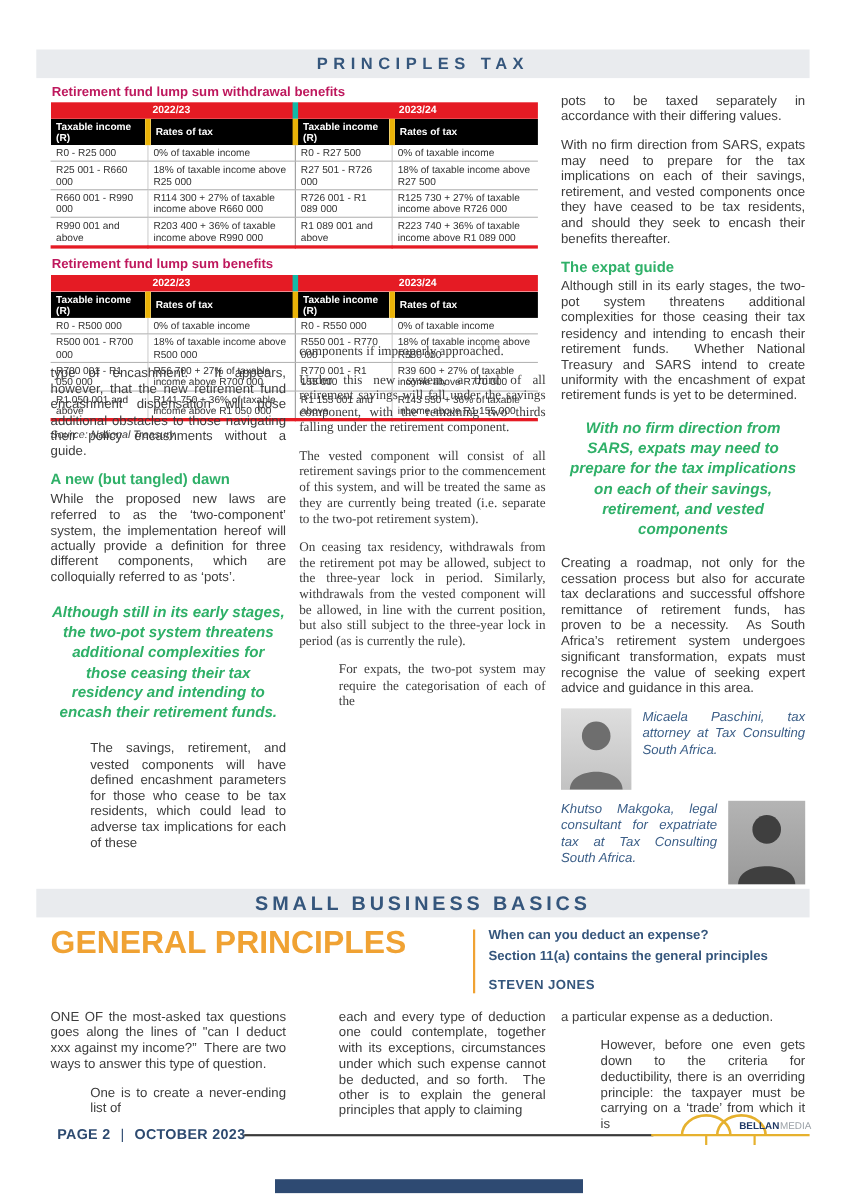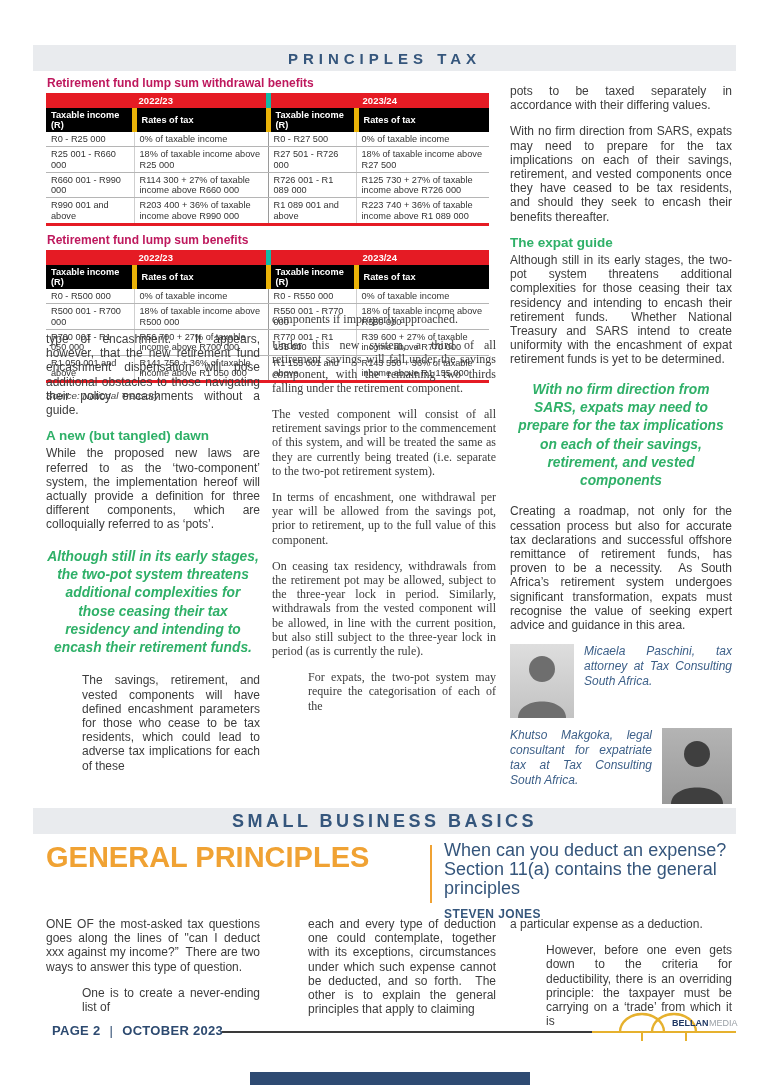--- a/index.html
+++ b/index.html
@@ -51,21 +51,21 @@
   .photo{flex:none;position:relative;overflow:hidden;}
   .photo1{width:64px;height:74px;background:linear-gradient(#dedede,#c2c2c2);}
   .photo2{width:70px;height:76px;background:linear-gradient(#b4b4b4,#9a9a9a);}
   .photo svg{position:absolute;left:0;top:0;width:100%;height:100%;}
 
   
   .sb-title{position:absolute;left:46px;top:840px;font-size:29px;line-height:34px;
             font-weight:700;color:#f0a233;}
   .sb-divider{position:absolute;left:430px;top:845px;width:2px;height:58px;background:#f0a233;}
   .sb-sub{position:absolute;left:444px;top:841px;width:292px;color:#35567c;}
-  .sb-sub .l{font-size:18px;line-height:19px;}
+  .sb-sub .l{font-size:12px;line-height:19px;font-weight:bold;}
   .sb-author{margin-top:9px;font-size:12px;font-weight:600;letter-spacing:0.4px;color:#35567c;}
   .sb-col1{left:46px;top:917px;width:214px;}
   .sb-col2{left:272px;top:917px;width:224px;}
   .sb-col3{left:510px;top:917px;width:222px;}
 
   
   .footer-left{position:absolute;left:52px;top:1023px;color:#2d4a70;font-weight:700;
                font-size:13px;letter-spacing:0.3px;display:flex;gap:9px;align-items:center;}
   .footer-left .sep{font-weight:400;}
   .footer-rule{position:absolute;left:222px;top:1031px;width:372px;height:1.5px;background:#3a3a3a;}
@@ -183,21 +183,20 @@
     <div class="green-head">A new (but tangled) dawn</div>
     <p>While the proposed new laws are referred to as the ‘two-component’ system, the implementation hereof will actually provide a definition for three different components, which are colloquially referred to as ‘pots’.</p>
     <div class="pull-quote">Although still in its early stages, the two-pot system threatens additional complexities for those ceasing their tax residency and intending to encash their retirement funds.</div>
     <p>The savings, retirement, and vested components will have defined encashment parameters for those who cease to be tax residents, which could lead to adverse tax implications for each of these</p>
   </div>
 
   <div class="col expat-mid">
     <p>components if improperly approached.</p>
     <p>Under this new system, a third of all retirement savings will fall under the savings component, with the remaining two thirds falling under the retirement component.</p>
     <p>The vested component will consist of all retirement savings prior to the commencement of this system, and will be treated the same as they are currently being treated (i.e. separate to the two-pot retirement system).</p>
-    <p>In terms of encashment, one withdrawal per year will be allowed from the savings pot, prior to retirement, up to the full value of this component.</p>
     <p>On ceasing tax residency, withdrawals from the retirement pot may be allowed, subject to the three-year lock in period. Similarly, withdrawals from the vested component will be allowed, in line with the current position, but also still subject to the three-year lock in period (as is currently the rule).</p>
     <p>For expats, the two-pot system may require the categorisation of each of the</p>
   </div>
 
   <div class="col expat-right">
     <p>pots to be taxed separately in accordance with their differing values.</p>
     <p>With no firm direction from SARS, expats may need to prepare for the tax implications on each of their savings, retirement, and vested components once they have ceased to be tax residents, and should they seek to encash their benefits thereafter.</p>
     <div class="green-head">The expat guide</div>
     <p>Although still in its early stages, the two-pot system threatens additional complexities for those ceasing their tax residency and intending to encash their retirement funds.&nbsp; Whether National Treasury and SARS intend to create uniformity with the encashment of expat retirement funds is yet to be determined.</p>
     <div class="pull-quote">With no firm direction from SARS, expats may need to prepare for the tax implications on each of their savings, retirement, and vested components</div>

